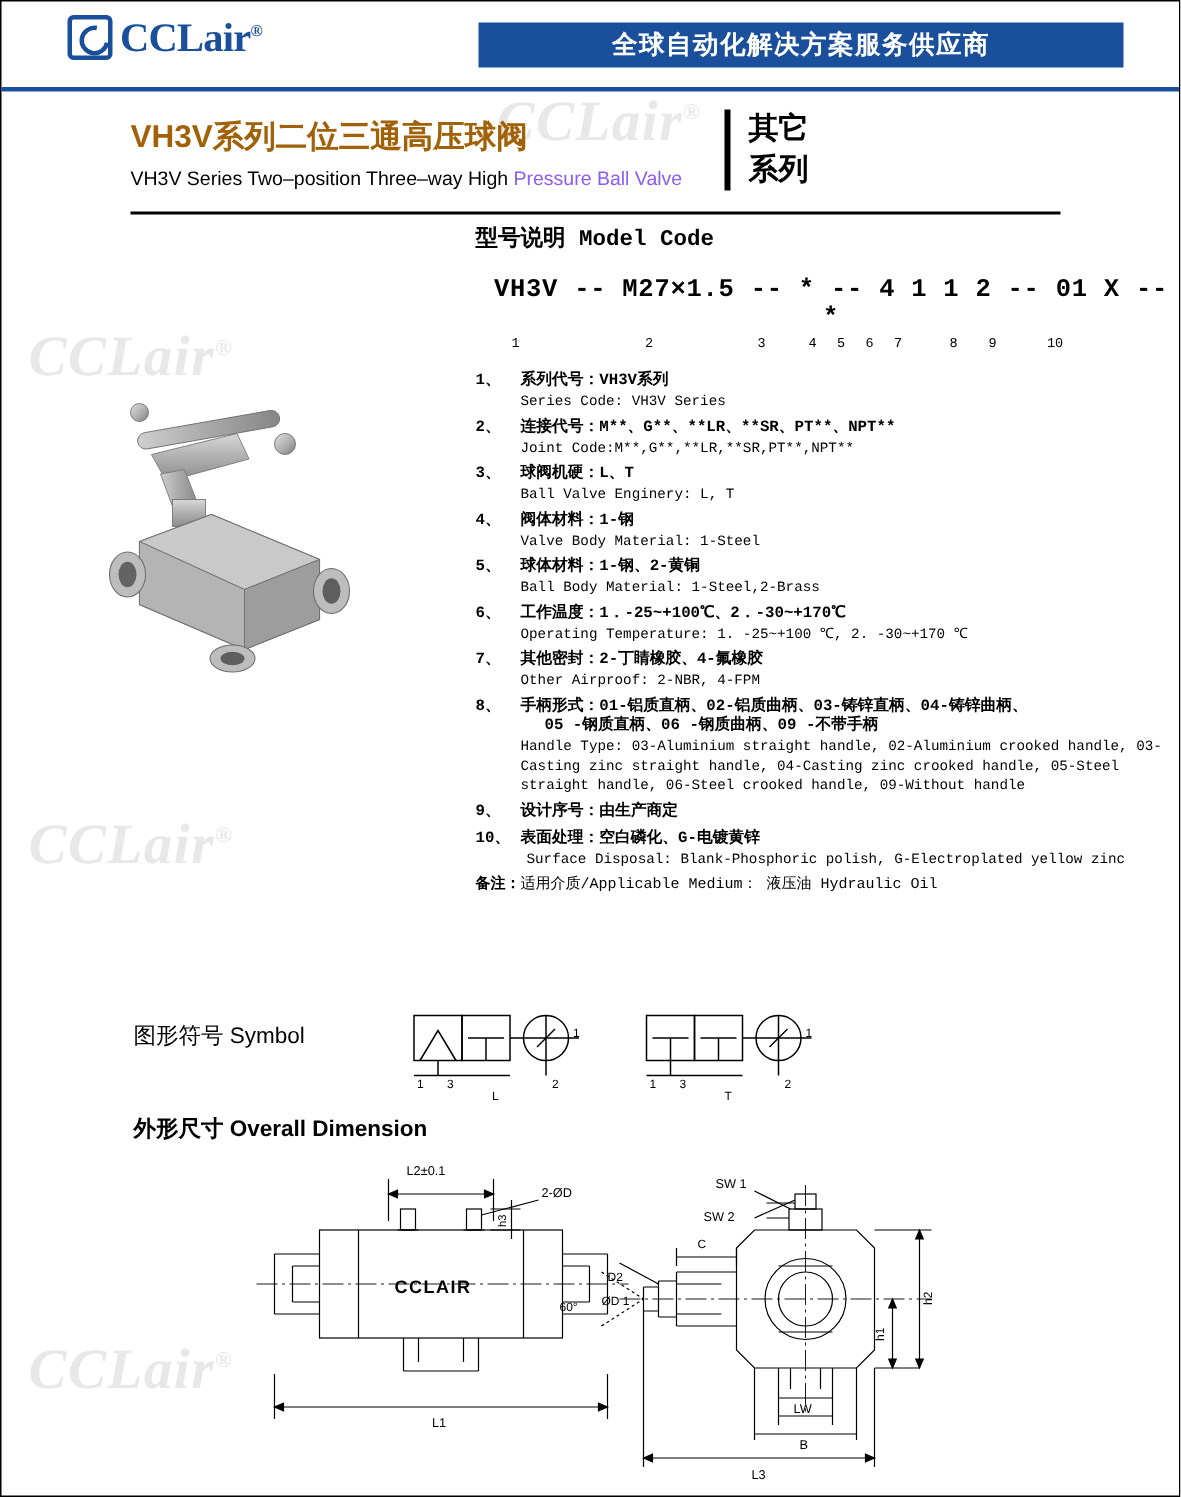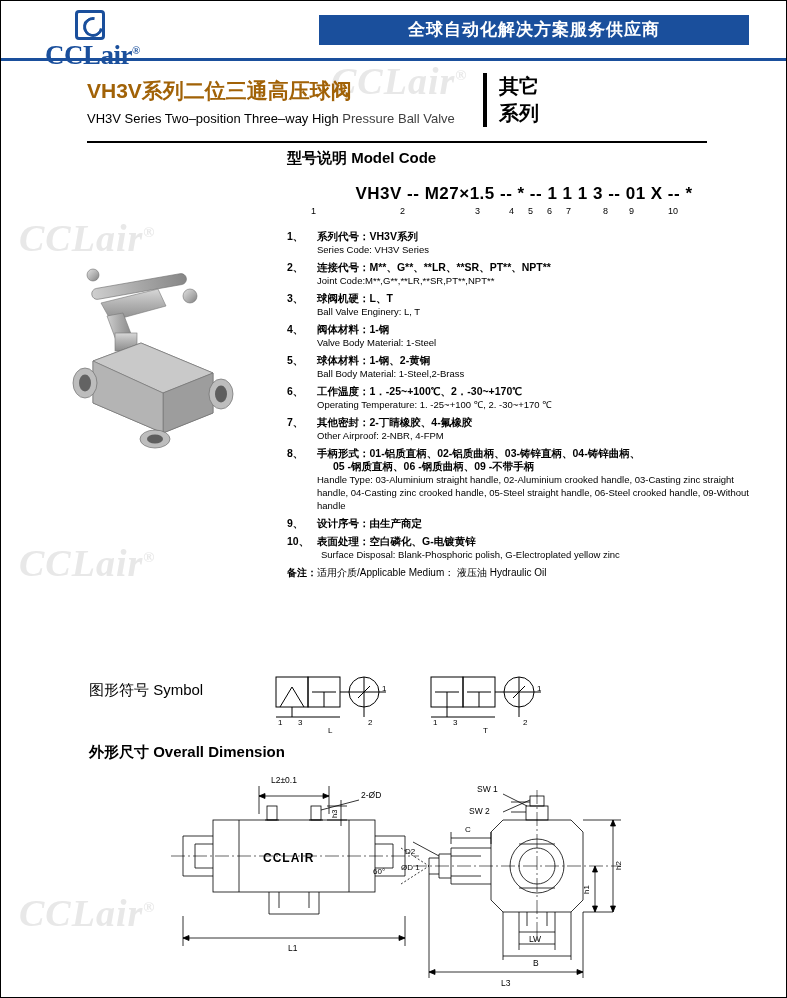--- a/index.html
+++ b/index.html
@@ -35,21 +35,21 @@
   .wm .reg { font-size: 15px; vertical-align: super; }
 
   
   .header {
     position: absolute; left: 0; top: 0;
     width: 785px; height: 58px;
     z-index: 3;
   }
   .logo-box {
     position: absolute; left: 44px; top: 9px;
-    display: flex; align-items: center; flex-direction: column;
+    display: flex; 
   }
   .logo-mark {
     width: 30px; height: 30px;
     border: 3px solid #1a4f9c;
     border-radius: 4px;
     position: relative;
     margin-right: 5px;
     background:#fff;
   }
   .logo-mark:before {
@@ -90,21 +90,21 @@
   .title-zone { position: absolute; left: 0; top: 62px; width: 785px; height: 78px; z-index: 3;}
   .title-cn {
     position: absolute; left: 86px; top: 14px;
     font-size: 21px; font-weight: bold; color: #a16207;
     font-family: "Liberation Sans", sans-serif;
   }
   .title-en {
     position: absolute; left: 86px; top: 48px;
     font-size: 13px; color: #000;
   }
-  .title-en .blue { color: #404040; }
+  .title-en .blue { color: #8b5cf6; }
   .series-box {
     position: absolute; left: 482px; top: 10px;
     padding-left: 12px;
     border-left: 4px solid #000;
     font-size: 20px;
     font-weight: bold;
     line-height: 27px;
     font-family: "Liberation Serif", serif;
   }
   .title-underline {
@@ -114,23 +114,24 @@
 
   
   .photo {
     position: absolute; left: 62px; top: 260px;
     width: 220px; height: 190px;
     z-index: 2;
   }
 
   
   .model-section {
-    position: absolute; left: 286px; top: 148px;
+    position: absolute; left: 316px; top: 148px;
     width: 470px;
     z-index: 3;
+    font-family: Liberation Mono, monospace;
   }
   .model-heading { font-size: 15px; font-weight: bold; margin-bottom: 16px; }
   .model-string {
     font-size: 17px; font-weight: bold; letter-spacing: 0.5px;
     text-align: center; margin-left: 4px;
   }
   .model-nums {
     position: relative; height: 14px; font-size: 9px; margin-top: 2px;
   }
   .model-nums span { position: absolute; top: 0; }
@@ -231,21 +232,21 @@
       <ellipse cx="22" cy="122" rx="6" ry="8.5" fill="#636363"></ellipse>
       <ellipse cx="158" cy="133" rx="12" ry="15" fill="#bdbdbd" stroke="#6e6e6e" stroke-width="0.7"></ellipse>
       <ellipse cx="158" cy="133" rx="6" ry="8.5" fill="#5e5e5e"></ellipse>
       <ellipse cx="92" cy="178" rx="15" ry="9" fill="#bdbdbd" stroke="#6e6e6e" stroke-width="0.7"></ellipse>
       <ellipse cx="92" cy="178" rx="8" ry="4.5" fill="#5e5e5e"></ellipse>
     </svg>
   </div>
 
   <div class="model-section">
     <div class="model-heading">型号说明 Model Code</div>
-    <div class="model-string">VH3V -- M27×1.5 -- * -- 1 1 1 3 -- 01 X -- *</div>
+    <div class="model-string">VH3V -- M27×1.5 -- * -- 4 1 1 2 -- 01 X -- *</div>
     <div class="model-nums">
       <span style="left:24px;">1</span>
       <span style="left:113px;">2</span>
       <span style="left:188px;">3</span>
       <span style="left:222px;">4</span>
       <span style="left:241px;">5</span>
       <span style="left:260px;">6</span>
       <span style="left:279px;">7</span>
       <span style="left:316px;">8</span>
       <span style="left:342px;">9</span>

